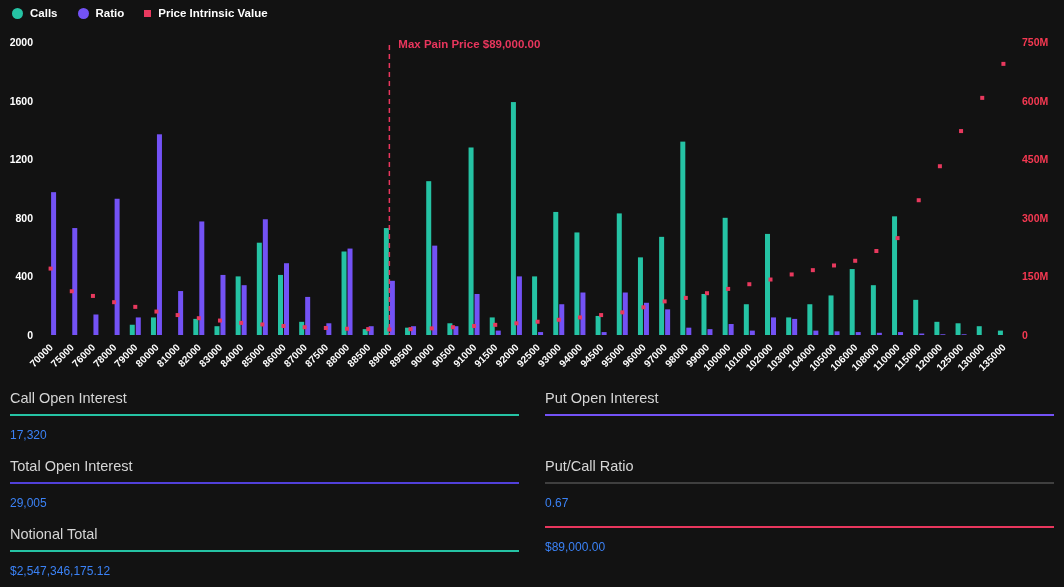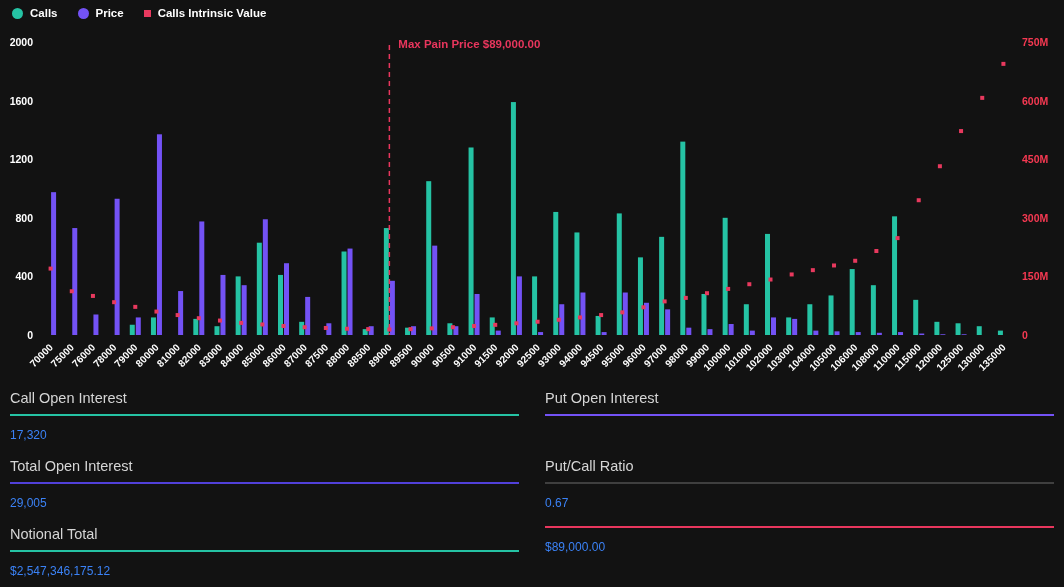--- a/index.html
+++ b/index.html
@@ -30,25 +30,25 @@
 <body>
 
 <div class="chart-wrap">
   <div class="legend">
     <div class="legend-item">
       <span class="marker-circle" style="background-color: rgb(37, 195, 164);"></span>
       <span>Calls</span>
     </div>
     <div class="legend-item">
       <span class="marker-circle" style="background-color: rgb(115, 82, 245);"></span>
-      <span>Price</span>
+      <span>Ratio</span>
     </div>
     <div class="legend-item">
       <span class="marker-square" style="background-color: rgb(232, 57, 94);"></span>
-      <span>Calls Intrinsic Value</span>
+      <span>Price Intrinsic Value</span>
     </div>
   </div>
   <svg id="chart-svg" width="1064" height="385" viewBox="0 0 1064 385">
       <text x="33" y="339" text-anchor="end" fill="#ffffff" font-size="10.5" font-weight="700">0</text>
       <text x="33" y="280.4" text-anchor="end" fill="#ffffff" font-size="10.5" font-weight="700">400</text>
       <text x="33" y="221.8" text-anchor="end" fill="#ffffff" font-size="10.5" font-weight="700">800</text>
       <text x="33" y="163.20000000000002" text-anchor="end" fill="#ffffff" font-size="10.5" font-weight="700">1200</text>
       <text x="33" y="104.6" text-anchor="end" fill="#ffffff" font-size="10.5" font-weight="700">1600</text>
       <text x="33" y="46" text-anchor="end" fill="#ffffff" font-size="10.5" font-weight="700">2000</text>
       <text x="1022" y="339" text-anchor="start" fill="#f63952" font-size="10.5" font-weight="700">0</text>

